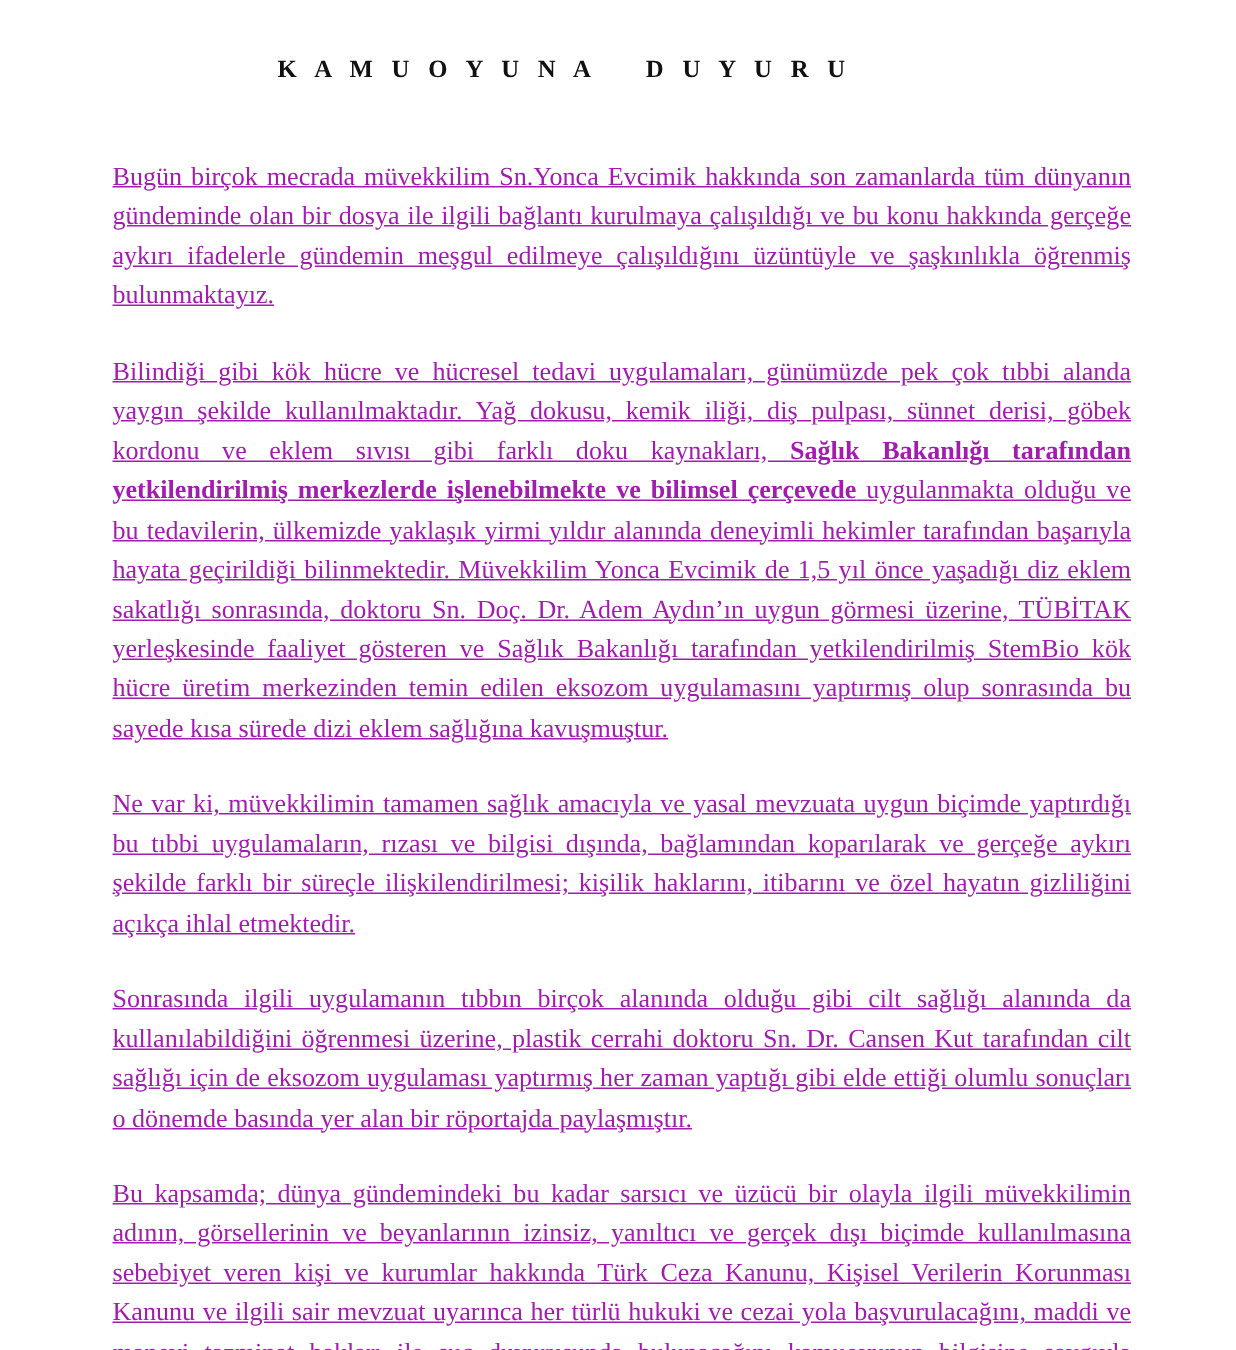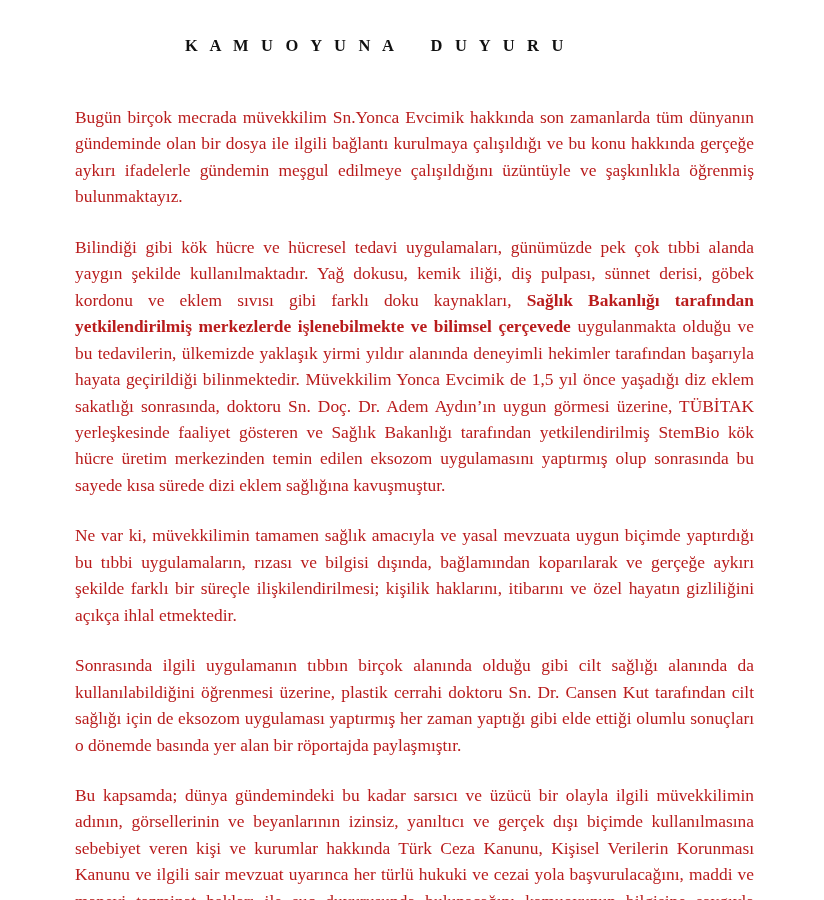--- a/index.html
+++ b/index.html
@@ -34,22 +34,23 @@
   }
   .body-block {
     margin-top: 48px;
   }
   p.para {
     font-size: 17.4px;
     line-height: 1.52;
     text-align: justify;
     text-justify: inter-word;
     margin: 3px 0 24px 0;
-    color: #b91c1c;
+    color: #a21caf;
     hyphens: none;
+    text-decoration: underline;
   }
   p.para:last-of-type {
     margin-bottom: 0;
   }
   .b {
     font-weight: bold;
   }
 </style>
 </head>
 <body>

